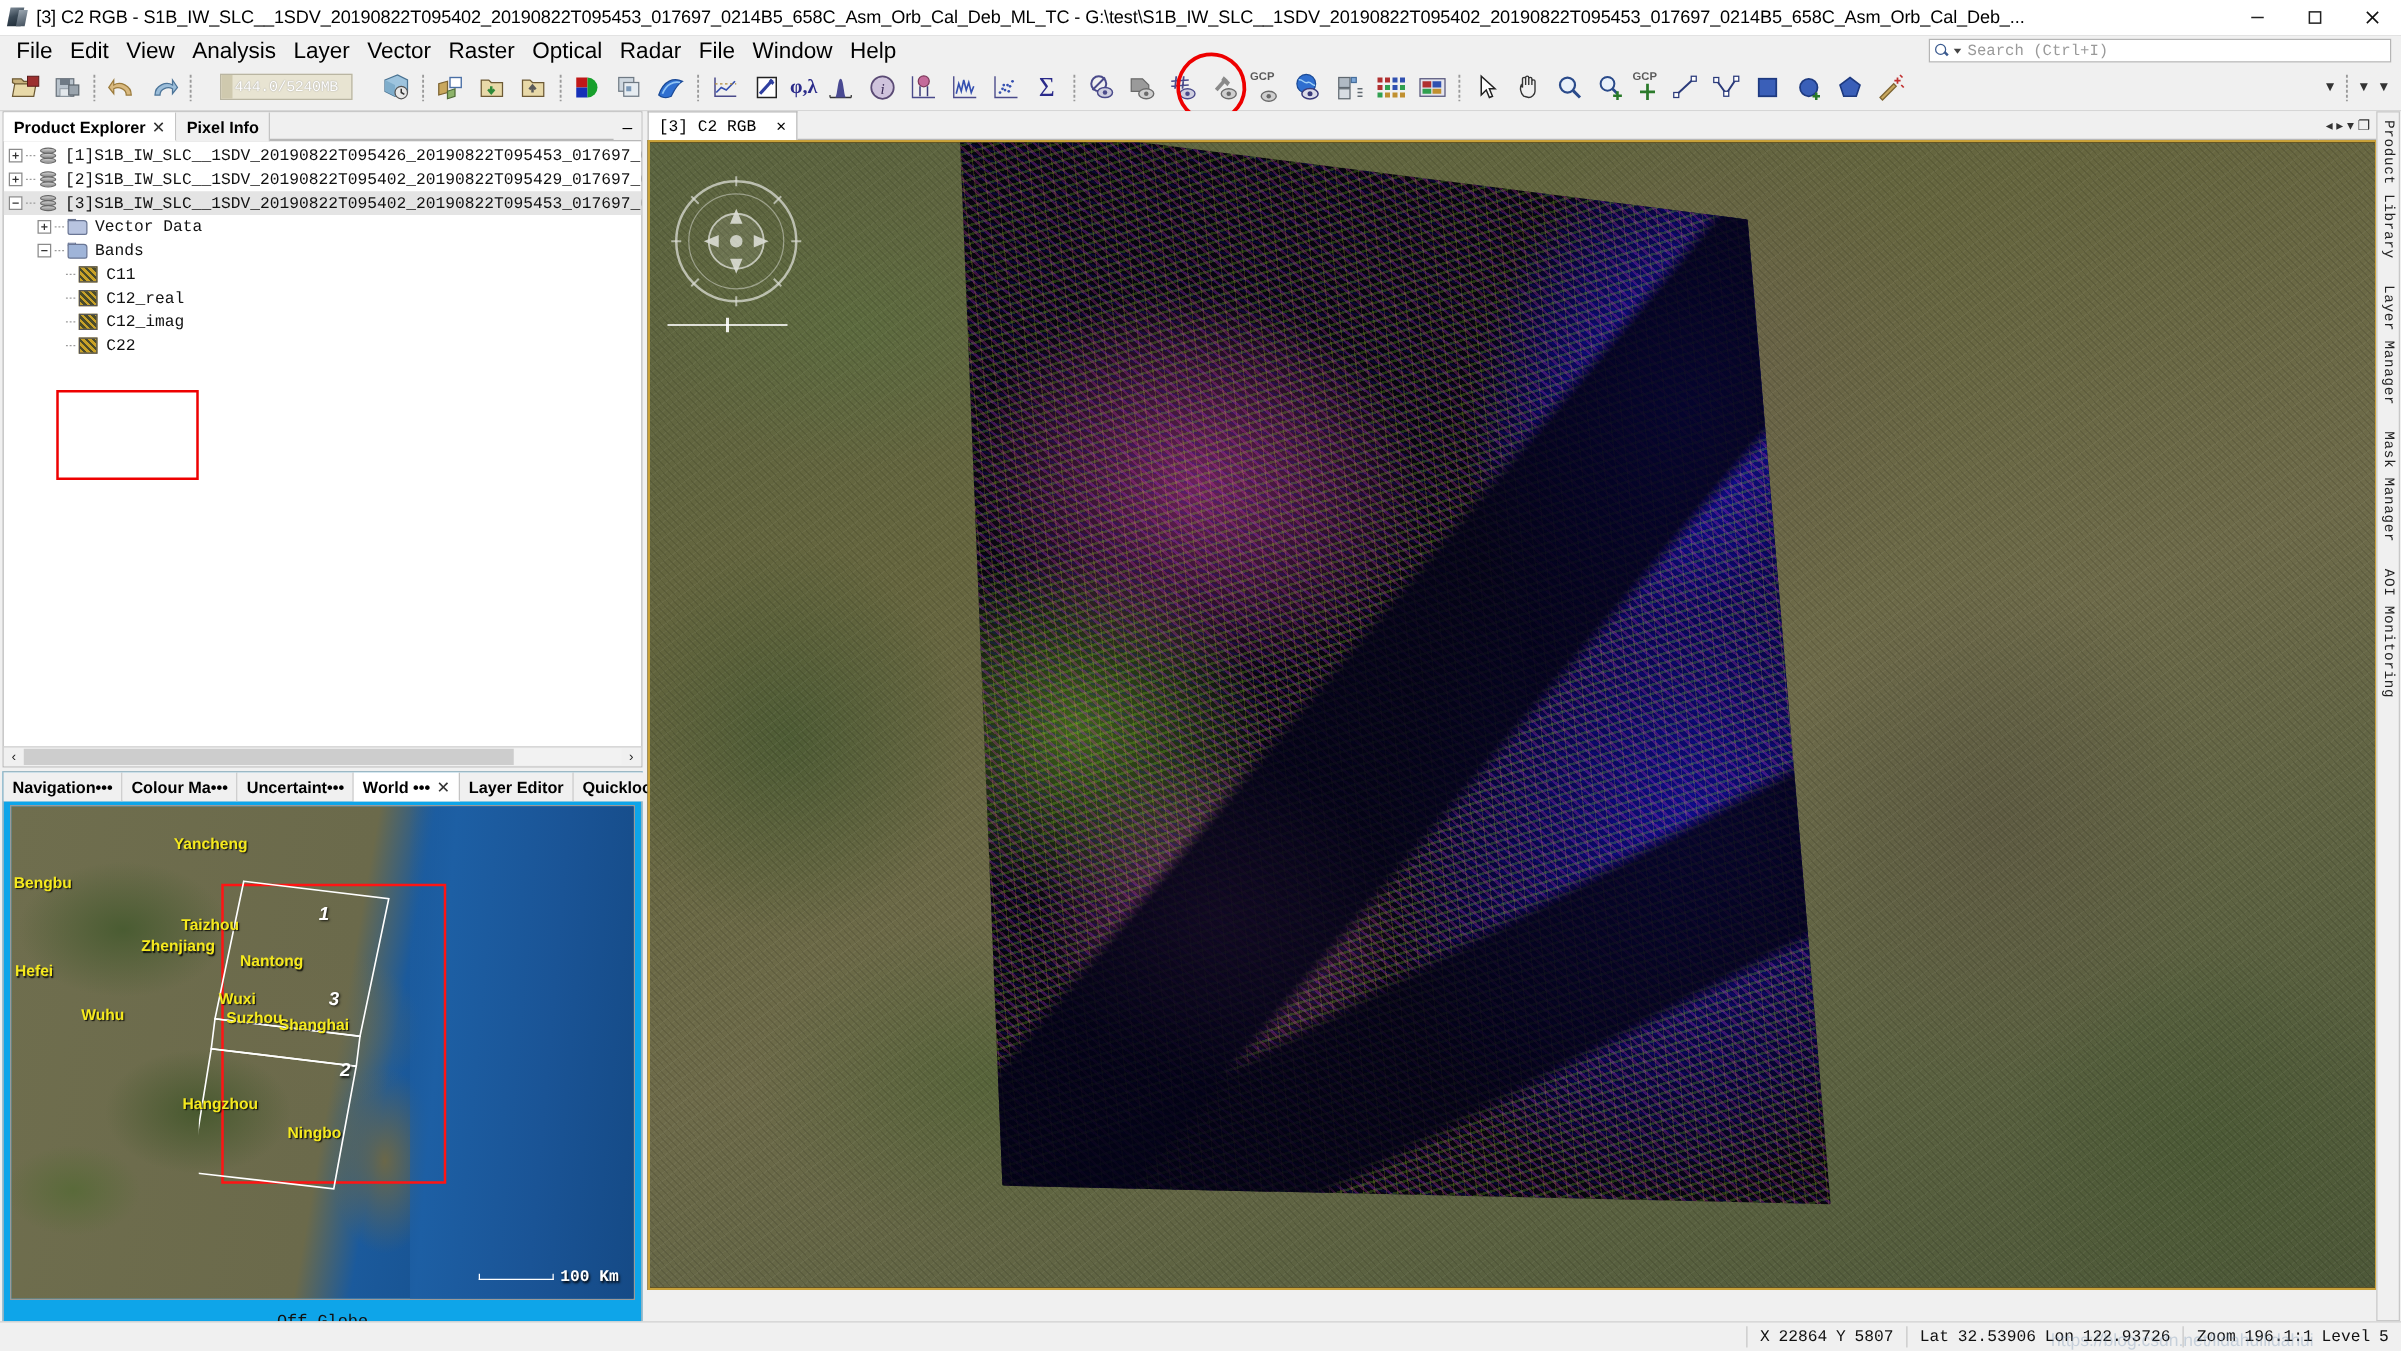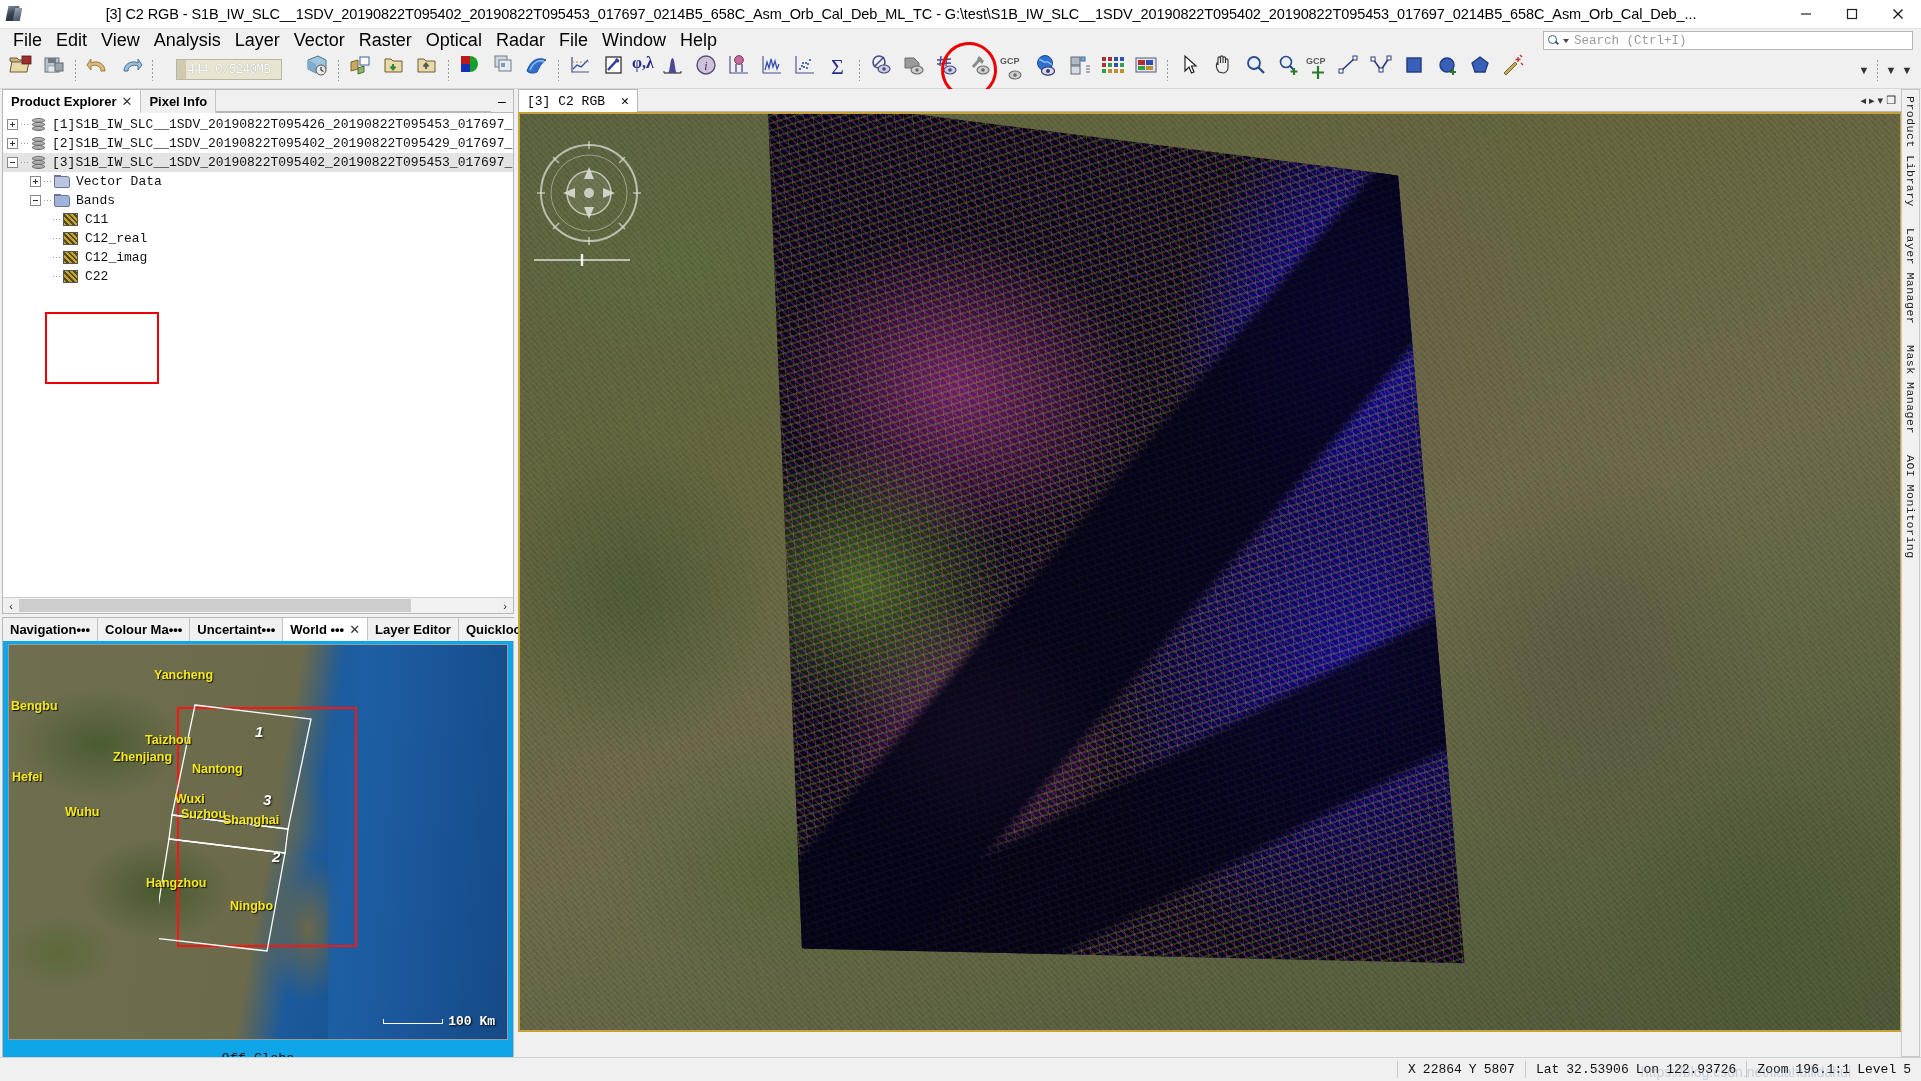--- a/index.html
+++ b/index.html
@@ -12,21 +12,20 @@
     font-size: 13px;
     color: #000;
   }
   #app { position: relative; width: 1921px; height: 1081px; background: #f0f0f0; }
 
   
   .titlebar {
     position: absolute; top: 0; left: 0; width: 1921px; height: 29px;
     background: #ffffff; display: flex; align-items: center;
     border-bottom: 1px solid #e2e2e2;
-    text-align: center;
   }
   .title-icon { width: 18px; height: 18px; margin-left: 5px; margin-right: 6px; position: relative; flex: none; }
   .title-icon .s1 { position:absolute; left:2px; top:1px; width:11px; height:15px; background:linear-gradient(160deg,#7d8a96 0%,#3b4a57 45%,#1d2a35 100%); transform: skewX(-11deg); }
   .title-icon .s2 { position:absolute; left:9px; top:3px; width:7px; height:13px; background:linear-gradient(160deg,#9aa6b1,#45525f); transform: skewX(-11deg); }
   .title-text {
     font-size: 14.5px; color: #000; white-space: nowrap; overflow: hidden;
     flex: 1 1 auto; padding-right: 10px; letter-spacing: -0.1px;
   }
   .win-btns { display: flex; height: 29px; flex: none; }
   .win-btn {
@@ -60,21 +59,21 @@
   }
   .search-box .caret { width: 0; height: 0; border-left: 3px solid transparent; border-right: 3px solid transparent; border-top: 4px solid #444; margin-right: 5px; }
   .search-ph { font-size: 12.5px; color: #9a9a9a; font-family: "Liberation Mono", monospace; }
 
   
   .toolbar {
     position: absolute; top: 51px; left: 0; width: 1921px; height: 38px;
     background: #f0f0f0; border-bottom: 1px solid #d6d6d6;
     display: flex; align-items: center; padding-left: 4px;
   }
-  .tb { width: 33px; height: 32px; display:flex; align-items:flex-start; justify-content:center; position: relative; flex: none; }
+  .tb { width: 33px; height: 32px; display:flex; align-items:center; justify-content:center; position: relative; flex: none; }
   .tb svg, .tb .glyph { display:block; }
   .sep { width: 3px; height: 22px; flex: none; margin: 0 4px;
          background-image: radial-gradient(#9a9a9a 38%, transparent 40%);
          background-size: 3px 4px; background-repeat: repeat-y; }
   .mem {
     width: 106px; height: 21px; flex: none; margin: 0 18px; position: relative;
     background: #e8e4d2; border: 1px solid #b9b5a2; overflow: hidden; text-align: center;
   }
   .mem .fill { position: absolute; left:0; top:0; bottom:0; width: 9%; background: #cfc9ae; }
   .mem .txt {
@@ -789,21 +788,21 @@
           <polygon points="36,10 152,24 129,134 13,120" fill="none" stroke="#ffffff" stroke-width="1.3"></polygon>
           <polygon points="13,120 129,134 126,158 10,144" fill="none" stroke="#ffffff" stroke-width="1.3"></polygon>
           <polygon points="10,144 126,158 108,256 -6,243" fill="none" stroke="#ffffff" stroke-width="1.3"></polygon>
         </svg>
       </div>
 
       <div class="foot-num" style="left:246px; top:78px;">1</div>
       <div class="foot-num" style="left:254px; top:146px;">3</div>
       <div class="foot-num" style="left:263px; top:203px;">2</div>
 
-      <div class="city" style="left:145px; top:23px;">Yancheng</div>
+      <div class="city" style="left:130px; top:23px;">Yancheng</div>
       <div class="city" style="left:2px;   top:54px;">Bengbu</div>
       <div class="city" style="left:136px; top:88px;">Taizhou</div>
       <div class="city" style="left:104px; top:105px;">Zhenjiang</div>
       <div class="city" style="left:3px;   top:125px;">Hefei</div>
       <div class="city" style="left:183px; top:117px;">Nantong</div>
       <div class="city" style="left:166px; top:147px;">Wuxi</div>
       <div class="city" style="left:172px; top:162px;">Suzhou</div>
       <div class="city" style="left:214px; top:168px;">Shanghai</div>
       <div class="city" style="left:56px;  top:160px;">Wuhu</div>
       <div class="city" style="left:137px; top:231px;">Hangzhou</div>

